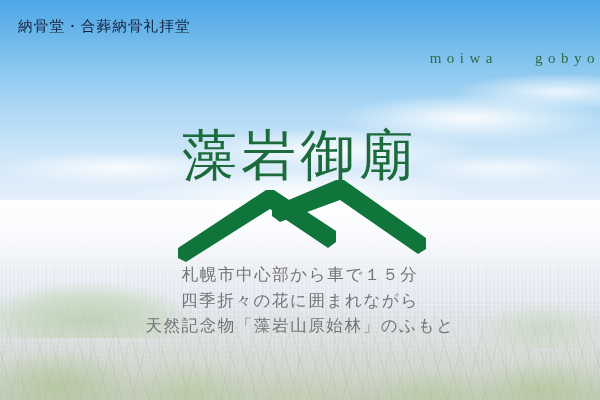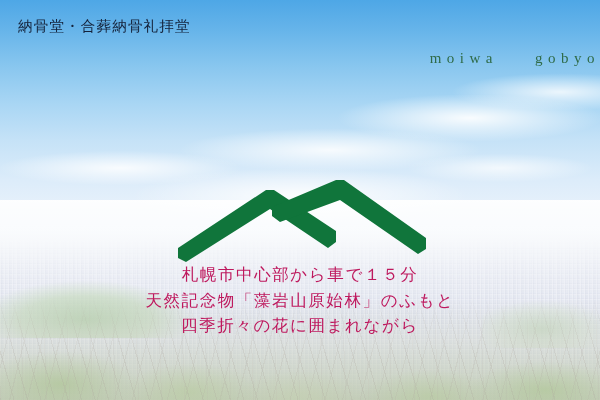--- a/index.html
+++ b/index.html
@@ -141,21 +141,21 @@
     position:absolute;left:176px;top:178px;width:252px;height:84px;
   }
   .logo-wrap svg{display:block;width:252px;height:84px;}
 
   .tagline{
     position:absolute;left:0;top:262px;width:600px;
     text-align:center;
     font-family:"DejaVu Serif","Liberation Serif",serif;
     font-size:16.5px;
     line-height:25.5px;
-    color:#be185d;
+    color:#737373;
     letter-spacing:1.6px;
   }
   .tagline div{white-space:nowrap;}
 </style>
 </head>
 <body>
 
 <div id="stage">
 
   <div class="bg-layer bg-sky"></div>
@@ -167,30 +167,31 @@
   <div class="bg-layer bg-trees"></div>
   <div class="bg-layer bg-branches"></div>
   <div class="bg-layer bg-haze"></div>
 
   <div class="fg">
 
     <div class="kicker">納骨堂・合葬納骨礼拝堂</div>
 
     <div class="romaji">moiwa    gobyo</div>
 
+    <h1 class="title">藻岩御廟</h1>
 
     <div class="logo-wrap">
       <svg viewBox="0 0 252 84" aria-hidden="true">
 
         <path d="M 2 80 L 2 70 L 90 12 L 98 12 L 160 53 L 160 64 L 152 70 L 94 31 L 10 84 Z" fill="#10753b"></path>
 
         <path d="M 96 38 L 96 29 L 160 2 L 168 2 L 250 60 L 250 71 L 242 76 L 164 22 L 104 44 Z" fill="#10753b"></path>
       </svg>
     </div>
 
     <div class="tagline">
       <div>札幌市中心部から車で１５分</div>
+      <div>四季折々の花に囲まれながら</div>
       <div>天然記念物「藻岩山原始林」のふもと</div>
-      <div>四季折々の花に囲まれながら</div>
     </div>
 
   </div>
 </div>
 
 </body></html>

